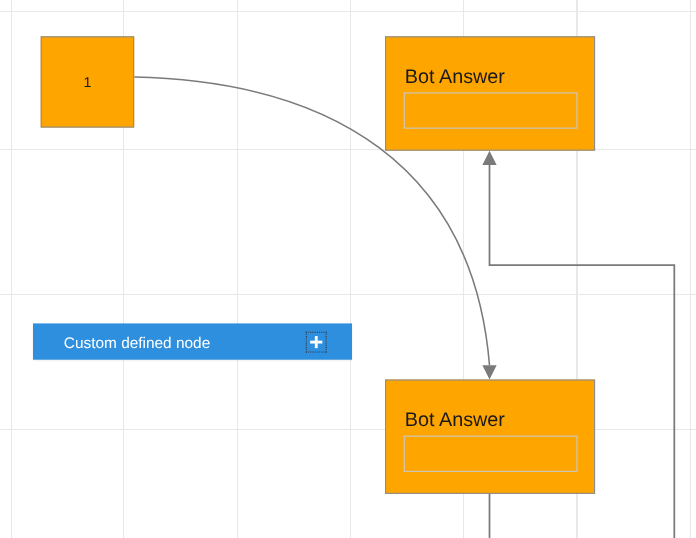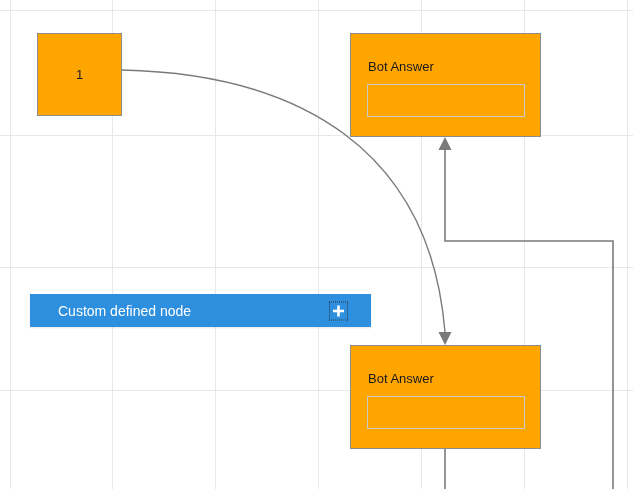--- a/index.html
+++ b/index.html
@@ -47,21 +47,21 @@
   }
   .node-square .node-num {
     font-size: 13px;
     color: #1a1a1a;
     line-height: 1;
   }
   .node-title {
     position: absolute;
     left: 17px;
     top: 26px;
-    font-size: 13px;
+    font-size: 18px;
     color: #1a1a1a;
     line-height: 1;
     white-space: nowrap;
   }
   .node-slot {
     position: absolute;
     left: 16px;
     top: 50px;
     width: 158px;
     height: 33px;
@@ -144,21 +144,21 @@
   <div class="node" style="left:350px; top:33px; width:191px; height:104px;">
     <div class="node-title">Bot Answer</div>
     <div class="node-slot"></div>
   </div>
 
   <div class="node" style="left:350px; top:345px; width:191px; height:104px;">
     <div class="node-title">Bot Answer</div>
     <div class="node-slot"></div>
   </div>
 
-  <div class="palette-item" style="left:30px; top:294px; width:341px; height:33px;">
+  <div class="palette-item" style="left:30px; top:294px; width:290px; height:33px;">
     <span class="palette-label">Custom defined node</span>
     <span class="palette-add">
       <svg width="13" height="13" viewBox="0 0 13 13" aria-hidden="true">
         <rect x="5.2" y="1" width="2.6" height="11" fill="#ffffff"></rect>
         <rect x="1" y="5.2" width="11" height="2.6" fill="#ffffff"></rect>
       </svg>
     </span>
   </div>
 
 </div>

